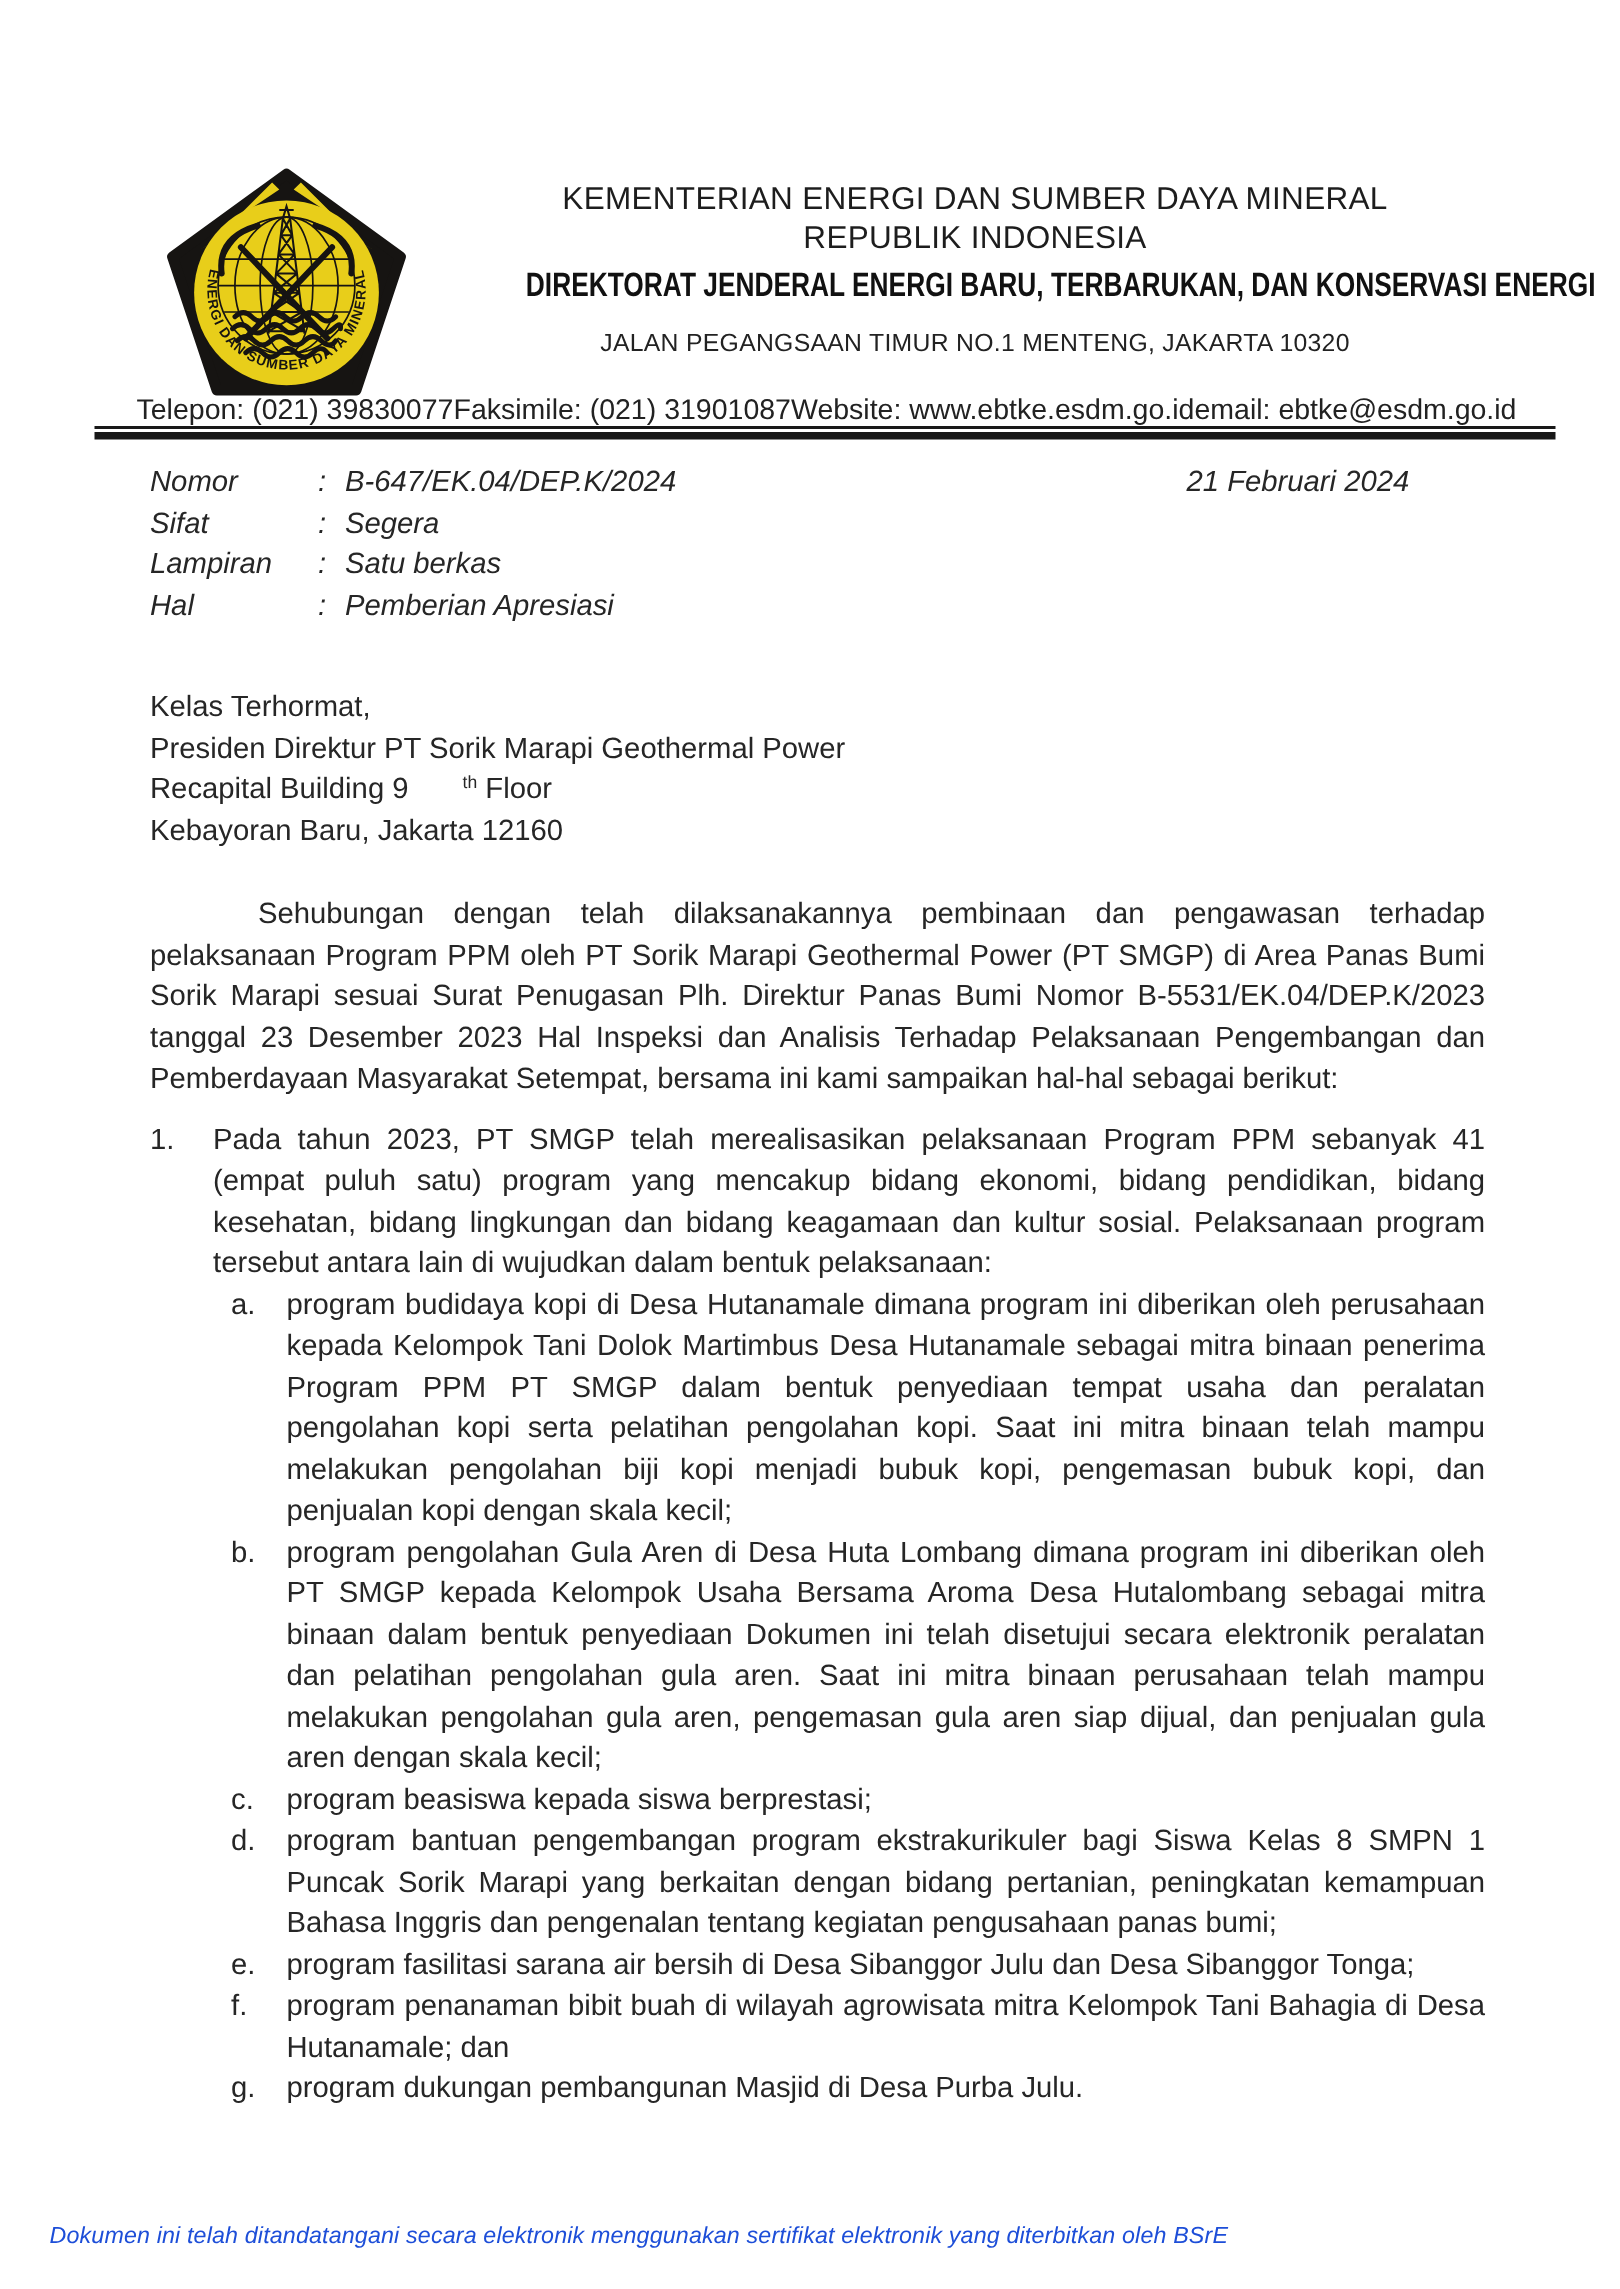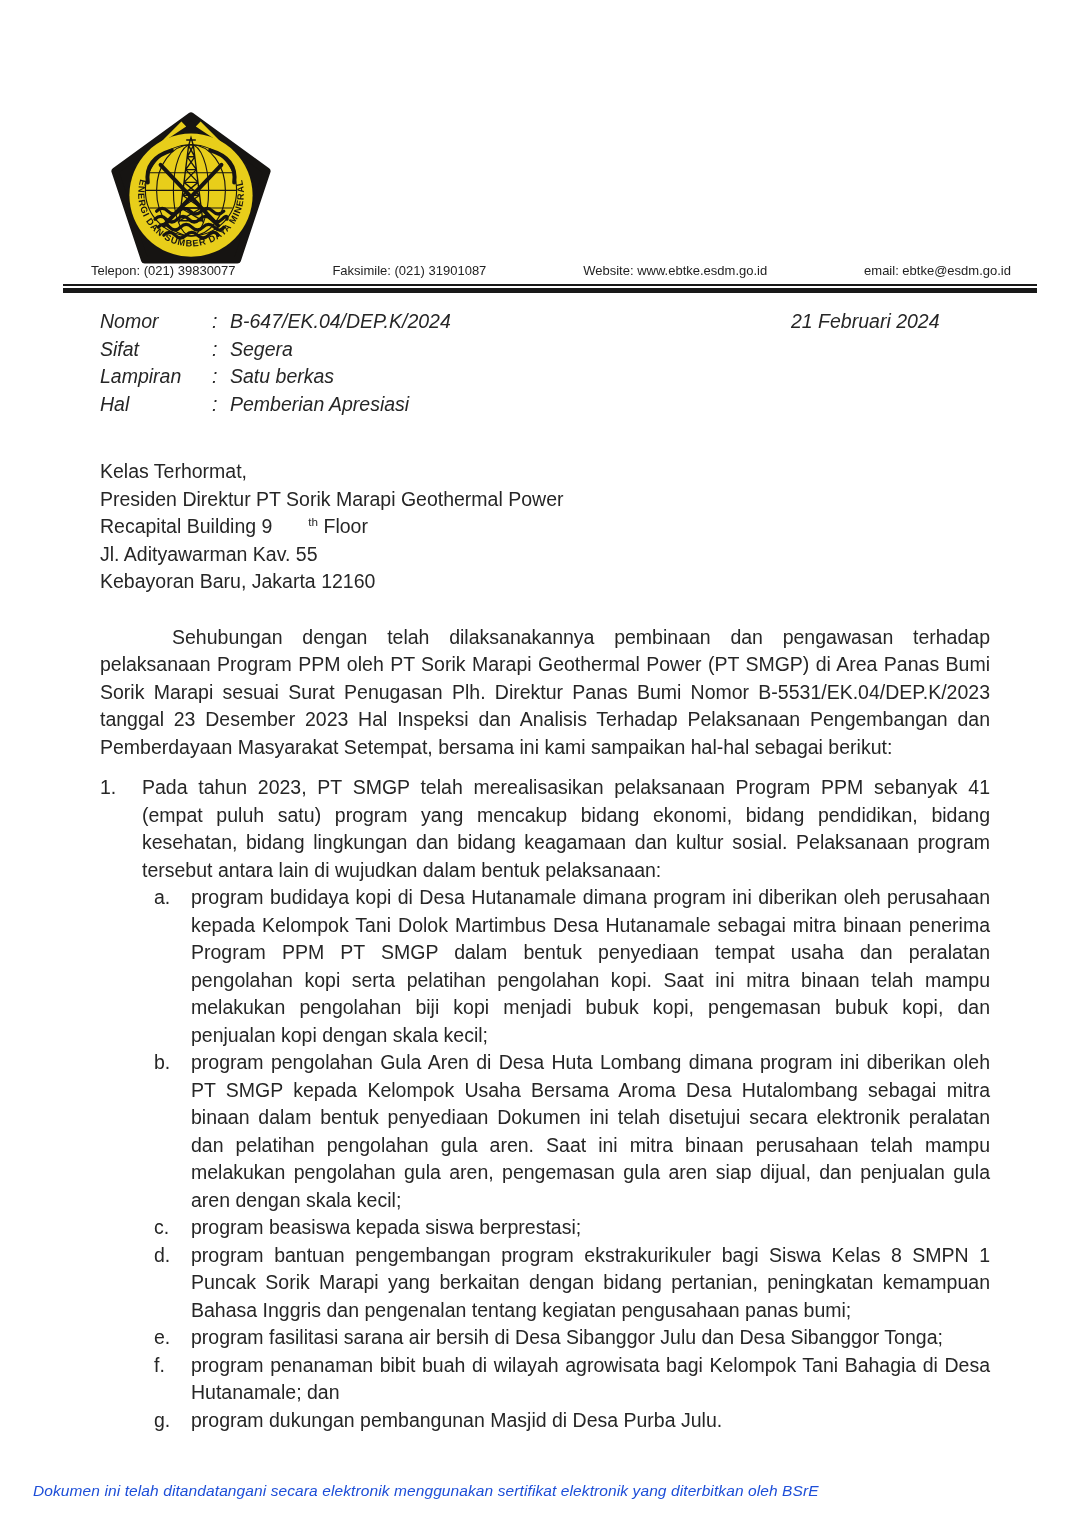--- a/index.html
+++ b/index.html
@@ -19,21 +19,21 @@
   .directorate-wrap{margin-top:4px;line-height:28px;}
   .directorate{
     display:inline-block;white-space:nowrap;
     font-weight:bold;font-size:22.5px;color:#111;
     transform:scaleX(.78);transform-origin:center;
   }
   .office-address{margin-top:13px;font-size:16.5px;letter-spacing:.2px;color:#222;}
   .contact-row{
     position:absolute;left:63px;top:263px;width:974px;
     display:flex;justify-content:space-between;
-    font-size:13px;color:#222;padding:0 26px 0 28px;box-sizing:border-box;
+    font-size:19px;color:#222;padding:0 26px 0 28px;box-sizing:border-box;
   }
   .rule{position:absolute;left:63px;top:284px;width:974px;}
   .rule .thin{height:2px;background:#181818;}
   .rule .thick{height:5px;background:#181818;margin-top:2px;}
   
   .content{
     position:absolute;left:0;top:300px;width:1080px;
     padding:0 90px 0 100px;box-sizing:border-box;
     font-size:19.5px;line-height:27.5px;color:#262626;
   }
@@ -104,20 +104,28 @@
     </g>
 
     <defs>
       <path id="arcPath" d="M40.2,74.1 A66,66 0 1 0 159.8,74.1" fill="none"></path>
     </defs>
     <text font-size="11.5" font-weight="bold" letter-spacing="1" fill="#161412" font-family="Liberation Sans, sans-serif">
       <textPath href="#arcPath" startOffset="50%" text-anchor="middle">ENERGI DAN SUMBER DAYA MINERAL</textPath>
     </text>
   </svg>
 
+  <div class="head-text">
+    <div class="ministry">KEMENTERIAN ENERGI DAN SUMBER DAYA MINERAL</div>
+    <div class="republic">REPUBLIK INDONESIA</div>
+    <div class="directorate-wrap">
+      <span class="directorate">DIREKTORAT JENDERAL ENERGI BARU, TERBARUKAN, DAN KONSERVASI ENERGI</span>
+    </div>
+    <div class="office-address">JALAN PEGANGSAAN TIMUR NO.1 MENTENG, JAKARTA 10320</div>
+  </div>
 
   <div class="contact-row">
 
       <span>Telepon: (021) 39830077</span>
 
       <span>Faksimile: (021) 31901087</span>
 
       <span>Website: www.ebtke.esdm.go.id</span>
 
       <span>email: ebtke@esdm.go.id</span>
@@ -157,21 +165,20 @@
             <span class="meta-value">Pemberian Apresiasi</span>
           </div>
         </div>
       <div class="letter-date">21 Februari 2024</div>
     </div>
 
     <div class="recipient">
       <div>Kelas Terhormat,</div>
       <div>Presiden Direktur PT Sorik Marapi Geothermal Power</div>
       <div><span>Recapital Building 9</span><sup>th</sup><span> Floor</span></div>
-      <div>Jl. Adityawarman Kav. 55</div>
       <div>Kebayoran Baru, Jakarta 12160</div>
     </div>
 
     <p class="opening">Sehubungan dengan telah dilaksanakannya pembinaan dan pengawasan terhadap pelaksanaan Program PPM oleh PT Sorik Marapi Geothermal Power (PT SMGP) di Area Panas Bumi Sorik Marapi sesuai Surat Penugasan Plh. Direktur Panas Bumi Nomor B-5531/EK.04/DEP.K/2023 tanggal 23 Desember 2023 Hal Inspeksi dan Analisis Terhadap Pelaksanaan Pengembangan dan Pemberdayaan Masyarakat Setempat, bersama ini kami sampaikan hal-hal sebagai berikut:</p>
 
     <div class="items">
       <div class="item">
         <span class="item-num">1.</span>
         <div class="item-body">
           <div class="item-text">Pada tahun 2023, PT SMGP telah merealisasikan pelaksanaan Program PPM sebanyak 41 (empat puluh satu) program yang mencakup bidang ekonomi, bidang pendidikan, bidang kesehatan, bidang lingkungan dan bidang keagamaan dan kultur sosial. Pelaksanaan program tersebut antara lain di wujudkan dalam bentuk pelaksanaan:</div>
@@ -197,21 +204,21 @@
                 <div class="sub-text">program bantuan pengembangan program ekstrakurikuler bagi Siswa Kelas 8 SMPN 1 Puncak Sorik Marapi yang berkaitan dengan bidang pertanian, peningkatan kemampuan Bahasa Inggris dan pengenalan tentang kegiatan pengusahaan panas bumi;</div>
               </div>
 
               <div class="subitem">
                 <span class="sub-num">e.</span>
                 <div class="sub-text">program fasilitasi sarana air bersih di Desa Sibanggor Julu dan Desa Sibanggor Tonga;</div>
               </div>
 
               <div class="subitem">
                 <span class="sub-num">f.</span>
-                <div class="sub-text">program penanaman bibit buah di wilayah agrowisata bagi Kelompok Tani Bahagia di Desa Hutanamale; dan</div>
+                <div class="sub-text">program penanaman bibit buah di wilayah agrowisata mitra Kelompok Tani Bahagia di Desa Hutanamale; dan</div>
               </div>
 
               <div class="subitem">
                 <span class="sub-num">g.</span>
                 <div class="sub-text">program dukungan pembangunan Masjid di Desa Purba Julu.</div>
               </div>
             </div>
         </div>
       </div>
     </div>

